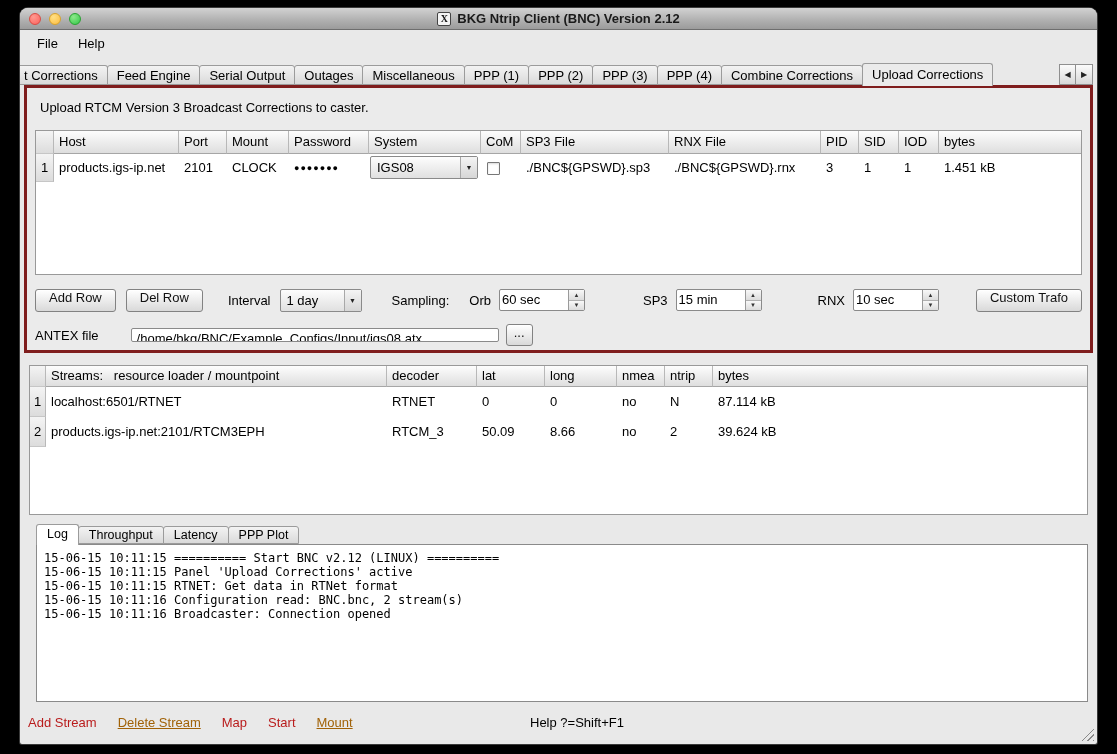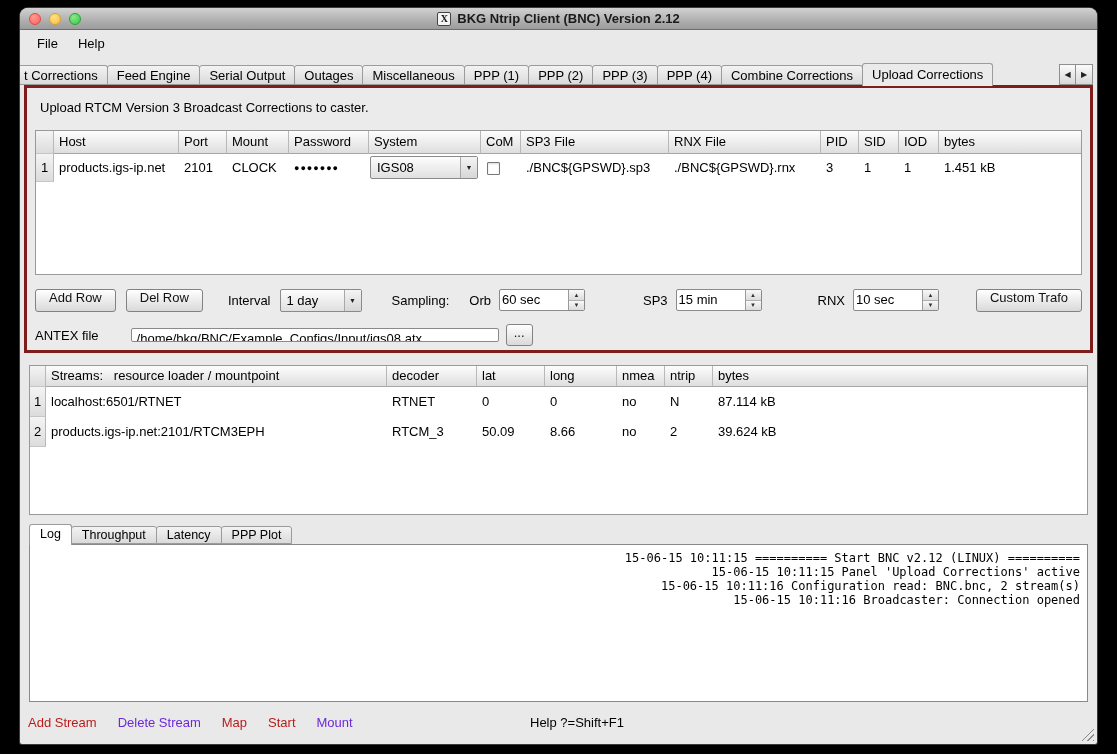--- a/index.html
+++ b/index.html
@@ -105,37 +105,37 @@
   .sth { height:21px; font-size:13px; line-height:20px; padding-left:5px;
          background:linear-gradient(#fdfdfd,#dedede);
          border-right:1px solid #b8b8b8; border-bottom:1px solid #a6a6a6;
          overflow:hidden; white-space:pre; }
   .std { height:30px; font-size:13px; line-height:29px; padding-left:5px; background:#fff;
          overflow:hidden; white-space:nowrap; }
   .sidx { background:linear-gradient(#f4f4f4,#dcdcdc); border-right:1px solid #b8b8b8;
           border-bottom:1px solid #c6c6c6; text-align:center; padding-left:0; }
 
   
-  .logwidget { position:absolute; top:516px; left:9px; right:9px;text-align:right; }
+  .logwidget { position:absolute; top:516px; left:16px; right:9px; }
   .logtabs { display:flex; align-items:flex-end; height:21px; position:relative; z-index:2; }
   .ltab { height:18px; margin-bottom:1px; padding:0 10px; font-size:12.5px; line-height:17px;
           background:linear-gradient(#f3f3f3,#dadada); border:1px solid #9b9b9b;
           border-radius:3px 3px 0 0; white-space:nowrap; }
   .ltab + .ltab { margin-left:-1px; }
   .ltab.active { height:21px; margin-bottom:0; line-height:19px; background:#fff; border-bottom:none; }
   .logarea { margin-top:-1px; height:158px; border:1px solid #8a8a8a; background:#fff;
              padding:6px 7px; font-family:"DejaVu Sans Mono", monospace; font-size:12px;
              line-height:14px; overflow:hidden; }
   .logline { white-space:pre; }
 
   
   .bottombar { position:absolute; top:700px; left:0; right:0; height:28px;
                display:flex; align-items:center; padding-left:8px; gap:21px; }
   .baritem { font-size:13px; color:#b91c1c; white-space:nowrap; }
-  .baritem.disabled { color:#6d28d9; }
+  .baritem.disabled { color:#a16207;text-decoration:underline; }
   .helpitem { position:absolute; left:510px; font-size:13px; }
 
   .grip { position:absolute; right:3px; bottom:3px; width:14px; height:14px;
           clip-path:polygon(100% 0,100% 100%,0 100%);
           background:repeating-linear-gradient(-45deg,#8a8a8a 0 1px,transparent 1px 4px); }
 </style>
 </head>
 <body>
 
 <div class="window">
@@ -297,20 +297,21 @@
   <div class="logwidget">
     <div class="logtabs">
       <span class="ltab active">Log</span>
       <span class="ltab">Throughput</span>
       <span class="ltab">Latency</span>
       <span class="ltab">PPP Plot</span>
     </div>
     <div class="logarea">
       <div class="logline">15-06-15 10:11:15 ========== Start BNC v2.12 (LINUX) ==========</div>
       <div class="logline">15-06-15 10:11:15 Panel 'Upload Corrections' active</div>
+      <div class="logline">15-06-15 10:11:15 RTNET: Get data in RTNet format</div>
       <div class="logline">15-06-15 10:11:16 Configuration read: BNC.bnc, 2 stream(s)</div>
       <div class="logline">15-06-15 10:11:16 Broadcaster: Connection opened</div>
     </div>
   </div>
 
   <div class="bottombar">
     <span class="baritem">Add Stream</span>
     <span class="baritem disabled">Delete Stream</span>
     <span class="baritem">Map</span>
     <span class="baritem">Start</span>

